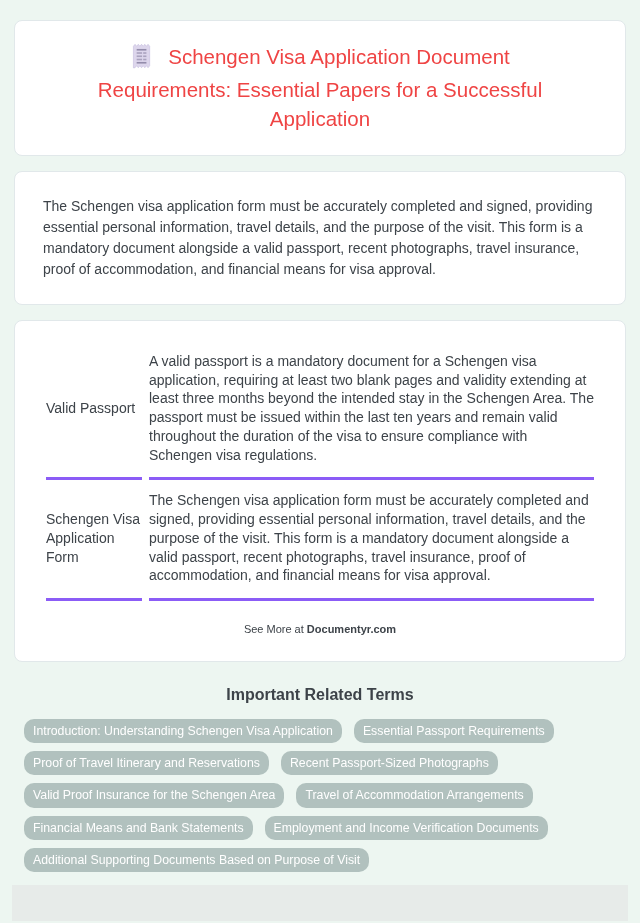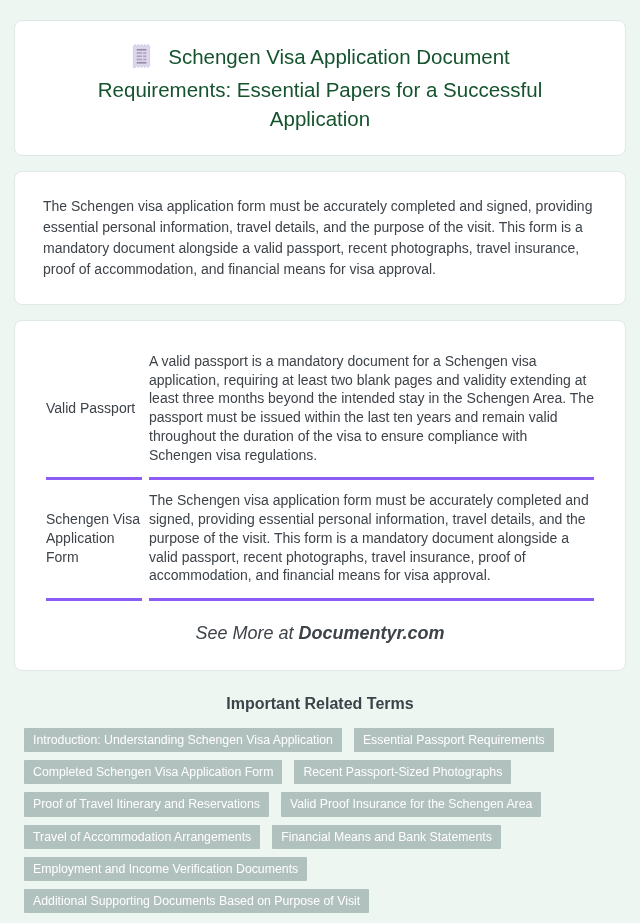--- a/index.html
+++ b/index.html
@@ -20,21 +20,21 @@
   }
   
   .title-card { margin-top: 20px; padding: 22px 20px; }
   .page-title {
     font-size: 20.5px;
     font-weight: 400;
     line-height: 1.38;
     text-align: center;
     max-width: 495px;
     margin: 0 auto;
-    color: #14532d;
+    color: #ef4444;
   }
   .receipt-icon {
     display: inline-block;
     vertical-align: -5px;
     margin-right: 16px;
   }
   
   .intro-card { padding: 24px 28px; }
   .intro-text { font-size: 14px; line-height: 1.5; margin: 0; }
   
@@ -47,22 +47,21 @@
   }
   table.doc-table td {
     border-bottom: 3px solid #8b5cf6;
     padding: 11px 0 13px 0;
     vertical-align: middle;
     line-height: 1.34;
   }
   td.term-cell { width: 96px; }
   .see-more {
     text-align: center;
-    font-style: italic;
-    font-size: 18px;
+    font-size: 11px;
     margin-top: 22px;
   }
   .see-more .brand { font-weight: 700; }
   
   .related-heading {
     text-align: center;
     font-size: 16px;
     font-weight: 700;
     margin: 24px 0 15px 0;
     color: #3d4349;
@@ -72,21 +71,21 @@
     flex-wrap: wrap;
     gap: 8px 12px;
     margin: 0 24px;
   }
   .tag {
     background: #b1c1be;
     color: #ffffff;
     font-size: 12.3px;
     line-height: 1.15;
     padding: 5px 9px;
-    border-radius: 1px;
+    border-radius: 10px;
     white-space: nowrap;
     cursor: pointer;
   }
   
   .footer-bar {
     margin: 13px 12px 0 12px;
     background: #e7ebe9;
     height: 36px;
     line-height: 36px;
     text-align: right;
@@ -137,23 +136,22 @@
   <div class="see-more">
     <span>See More at </span><span class="brand">Documentyr.com</span>
   </div>
 </div>
 
 <div class="related-heading">Important Related Terms</div>
 
 <div class="tags">
   <span class="tag">Introduction: Understanding Schengen Visa Application</span>
   <span class="tag">Essential Passport Requirements</span>
-  <span class="tag">Completed Schengen Visa Application Form</span>
+  <span class="tag">Proof of Travel Itinerary and Reservations</span>
   <span class="tag">Recent Passport-Sized Photographs</span>
-  <span class="tag">Proof of Travel Itinerary and Reservations</span>
   <span class="tag">Valid Proof Insurance for the Schengen Area</span>
   <span class="tag">Travel of Accommodation Arrangements</span>
   <span class="tag">Financial Means and Bank Statements</span>
   <span class="tag">Employment and Income Verification Documents</span>
   <span class="tag">Additional Supporting Documents Based on Purpose of Visit</span>
 </div>
 
 <div class="footer-bar">
   
 </div>

